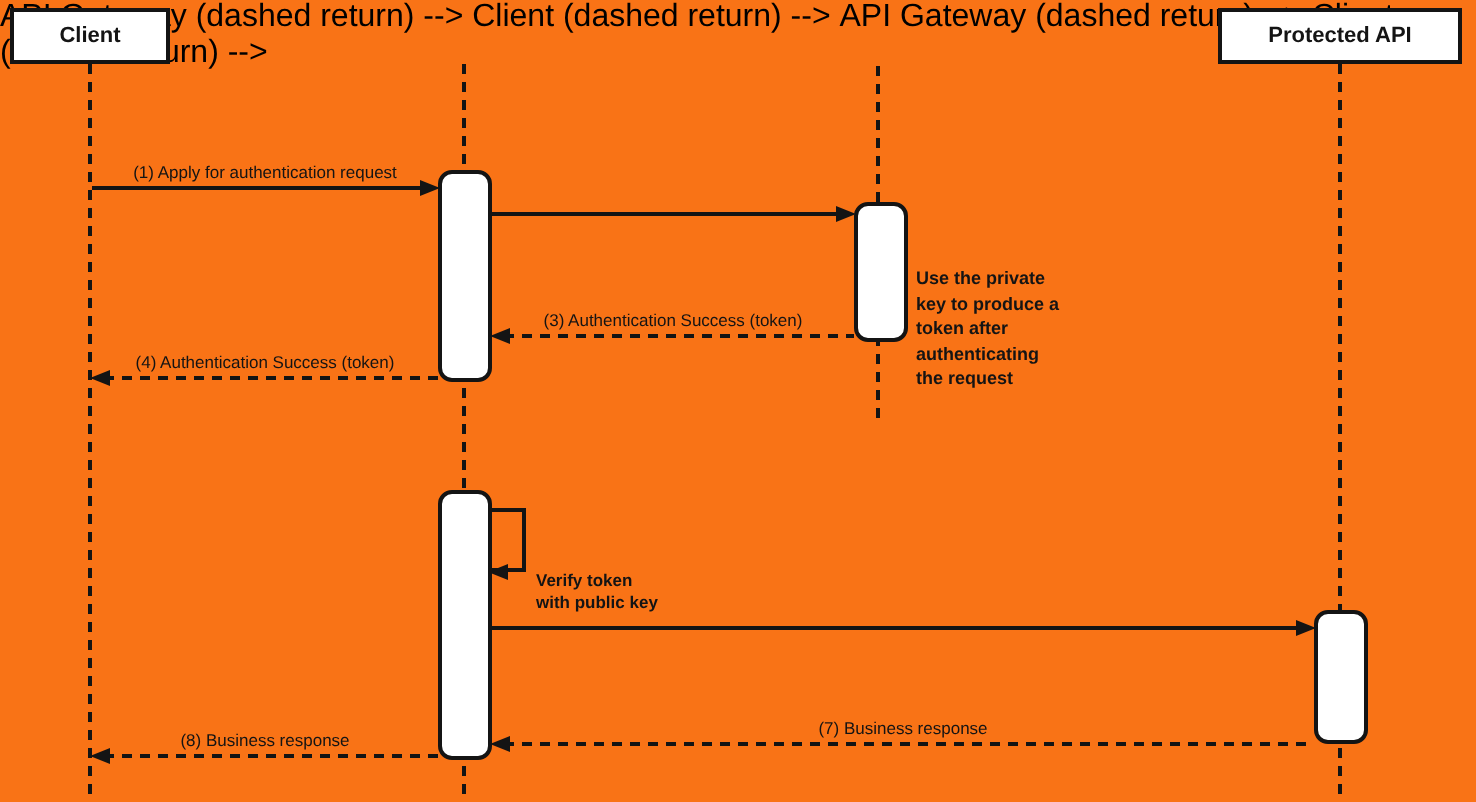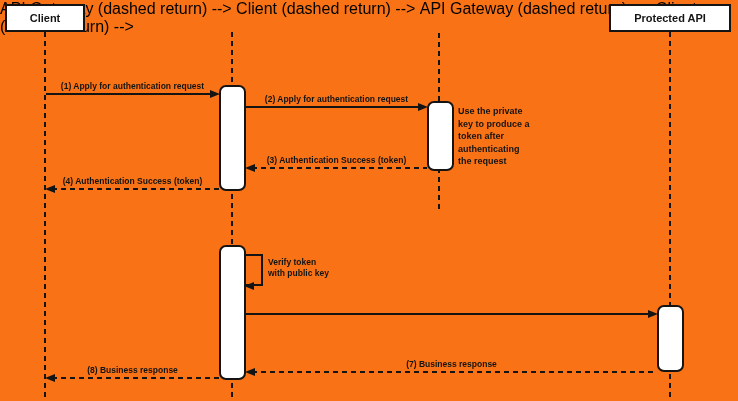--- a/index.html
+++ b/index.html
@@ -37,21 +37,21 @@
     background: #ffffff;
     border: 2px solid #141414;
     border-radius: 7px;
     z-index: 2;
   }
   
   .msg { position: absolute; height: 17px; z-index: 3; }
   .msg .lbl {
     position: absolute; left: 0; right: 0; bottom: 4px;
     text-align: center;
-    font-weight: bold; font-size: 8.5px; color: #141414;
+    font-weight: normal; font-size: 8.5px; color: #141414;
     white-space: nowrap;
   }
   .msg .line { position: absolute; left: 0; right: 0; bottom: 0; height: 2px; }
   .msg .line.solid  { background: #141414; }
   .msg .line.dashed { background: repeating-linear-gradient(90deg, #141414 0 5px, transparent 5px 9px); }
   .msg.right .line { right: 6px; }
   .msg.left  .line { left: 6px; }
   .head { position: absolute; width: 0; height: 0; bottom: -3px; }
   .head.right {
     right: -1px;
@@ -75,20 +75,21 @@
     left: -2px; bottom: -6px;
     border-right: 10px solid #141414;
     border-top: 4px solid transparent; border-bottom: 4px solid transparent;
   }
   
   .note {
     position: absolute;
     font-weight: bold; color: #141414;
     white-space: pre-line;
     z-index: 3;
+    margin-top: 28px;
   }
   .note.big   { font-size: 9px;   line-height: 12.5px; }
   .note.small { font-size: 8.5px; line-height: 11px; }
 </style>
 </head>
 <body>
 
 <div class="canvas">
 
   
@@ -113,21 +114,20 @@
 
   
   <div class="msg right" style="left:46px; top:78px; width:173px">
     <span class="lbl">(1) Apply for authentication request</span>
     <div class="line solid"></div>
     <div class="head right"></div>
   </div>
 
   
   <div class="msg right" style="left:246px; top:91px; width:181px">
-    <span class="lbl">(2) Apply for authentication request</span>
     <div class="line solid"></div>
     <div class="head right"></div>
   </div>
 
    API Gateway (dashed return) --&gt;
   <div class="msg left" style="left:246px; top:152px; width:181px">
     <span class="lbl">(3) Authentication Success (token)</span>
     <div class="line dashed"></div>
     <div class="head left"></div>
   </div>

